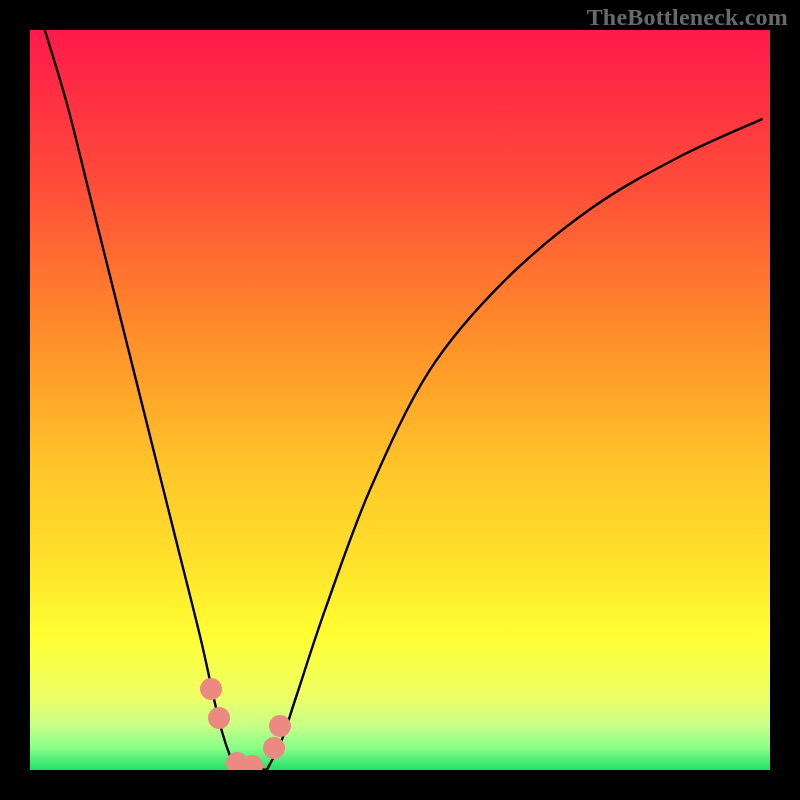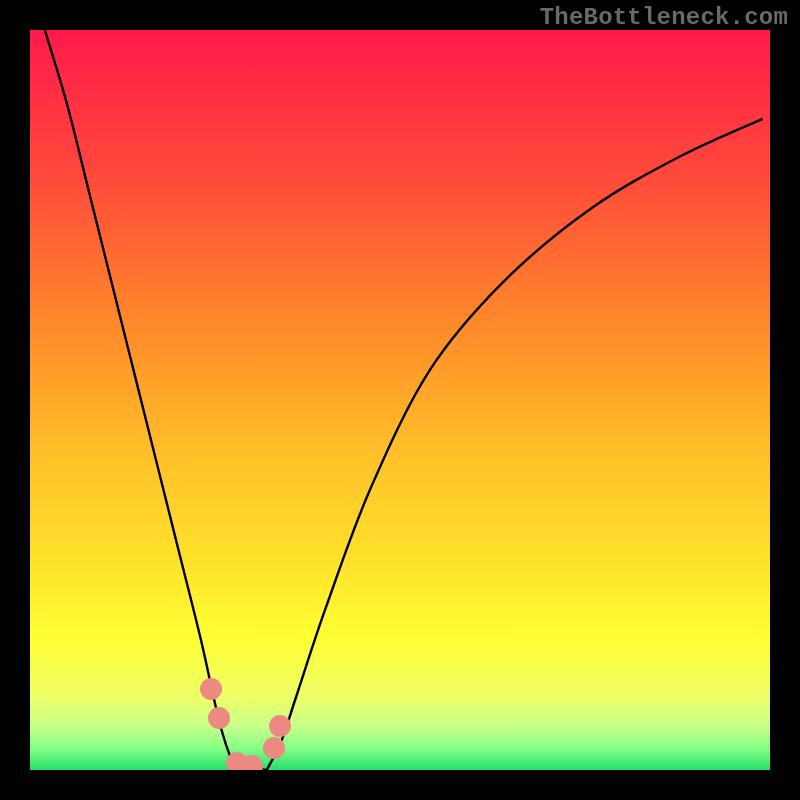--- a/index.html
+++ b/index.html
@@ -13,21 +13,21 @@
   .frame {
     position: relative;
     width: 800px;
     height: 800px;
     background: #000;
   }
   .watermark {
     position: absolute;
     top: 4px;
     right: 12px;
-    font-family: Liberation Mono, monospace;
+    font-family: Liberation Serif, serif;
     font-size: 24px;
     font-weight: 600;
     color: #696969;
     letter-spacing: 0.2px;
     z-index: 10;
   }
   .plot-area {
     position: absolute;
     left: 30px;
     top: 30px;

